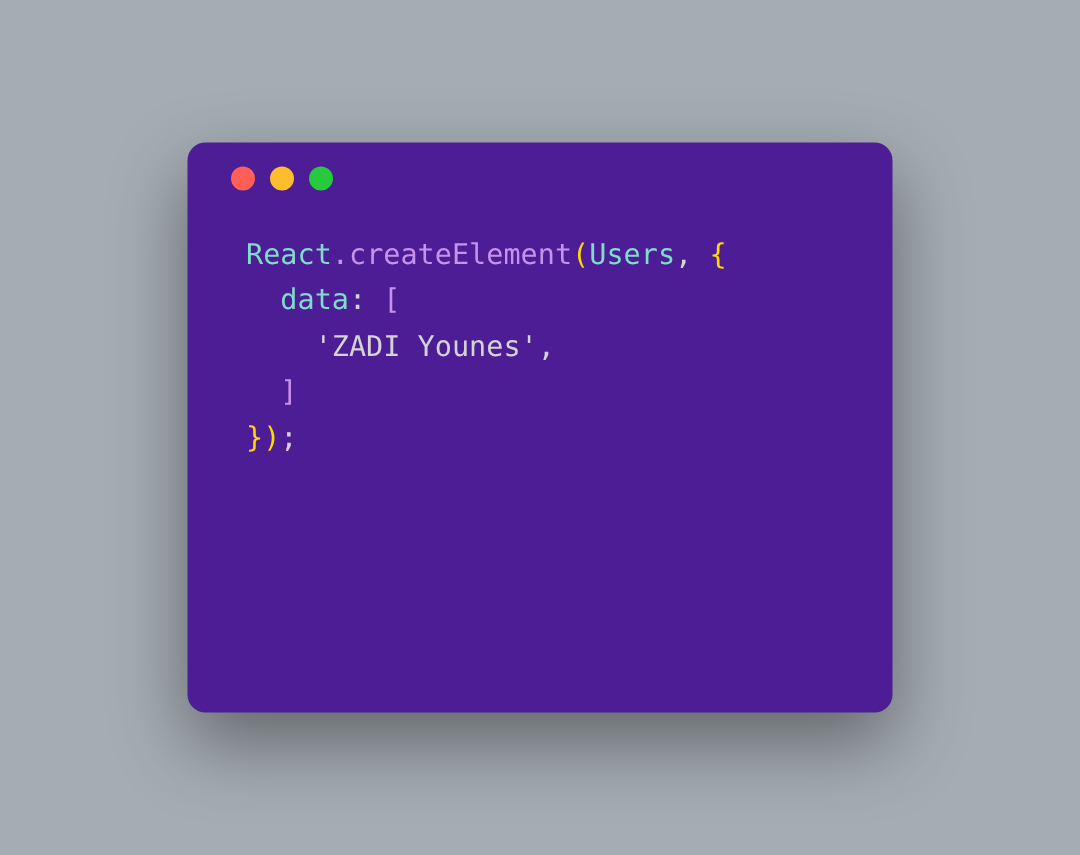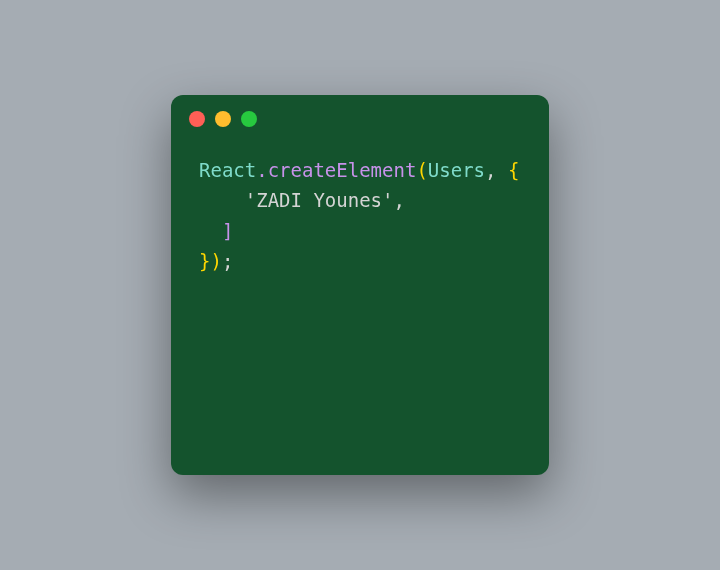--- a/index.html
+++ b/index.html
@@ -10,27 +10,28 @@
     body {
       width: 720px;
       height: 570px;
       background: #a5acb3;
       display: flex;
       align-items: center;
       justify-content: center;
       font-family: 'SF Mono', 'Monaco', 'Menlo', 'Consolas', monospace;
     }
     .editor-window {
-      width: 378px;
+      width: 470px;
       height: 380px;
-      background: #14532d;
+      background: #4c1d95;
       border-radius: 12px;
       box-shadow: 0 20px 50px rgba(0,0,0,0.4);
       overflow: hidden;
       position: relative;
+      padding-left: 11px;
     }
     .titlebar {
       height: 48px;
       display: flex;
       align-items: center;
       padding: 0 18px;
       gap: 10px;
     }
     .traffic-light {
       width: 16px;
@@ -66,17 +67,18 @@
 <body>
 
 <div class="editor-window">
   <div class="titlebar">
     <div class="traffic-light tl-close"></div>
     <div class="traffic-light tl-min"></div>
     <div class="traffic-light tl-max"></div>
   </div>
   <div class="code-area">
     <div class="code-line"><span class="tok-identifier">React</span><span class="tok-dot">.</span><span class="tok-method">createElement</span><span class="tok-paren">(</span><span class="tok-class">Users</span><span class="tok-comma">,</span><span> </span><span class="tok-brace">{</span></div>
+    <div class="code-line">  <span class="tok-key">data</span><span class="tok-colon">:</span><span> </span><span class="tok-bracket">[</span></div>
     <div class="code-line">    <span class="tok-string">'ZADI Younes'</span><span class="tok-comma">,</span></div>
     <div class="code-line">  <span class="tok-bracket">]</span></div>
     <div class="code-line"><span class="tok-brace">}</span><span class="tok-paren">)</span><span class="tok-semicolon">;</span></div>
   </div>
 </div>
 
 </body></html>

